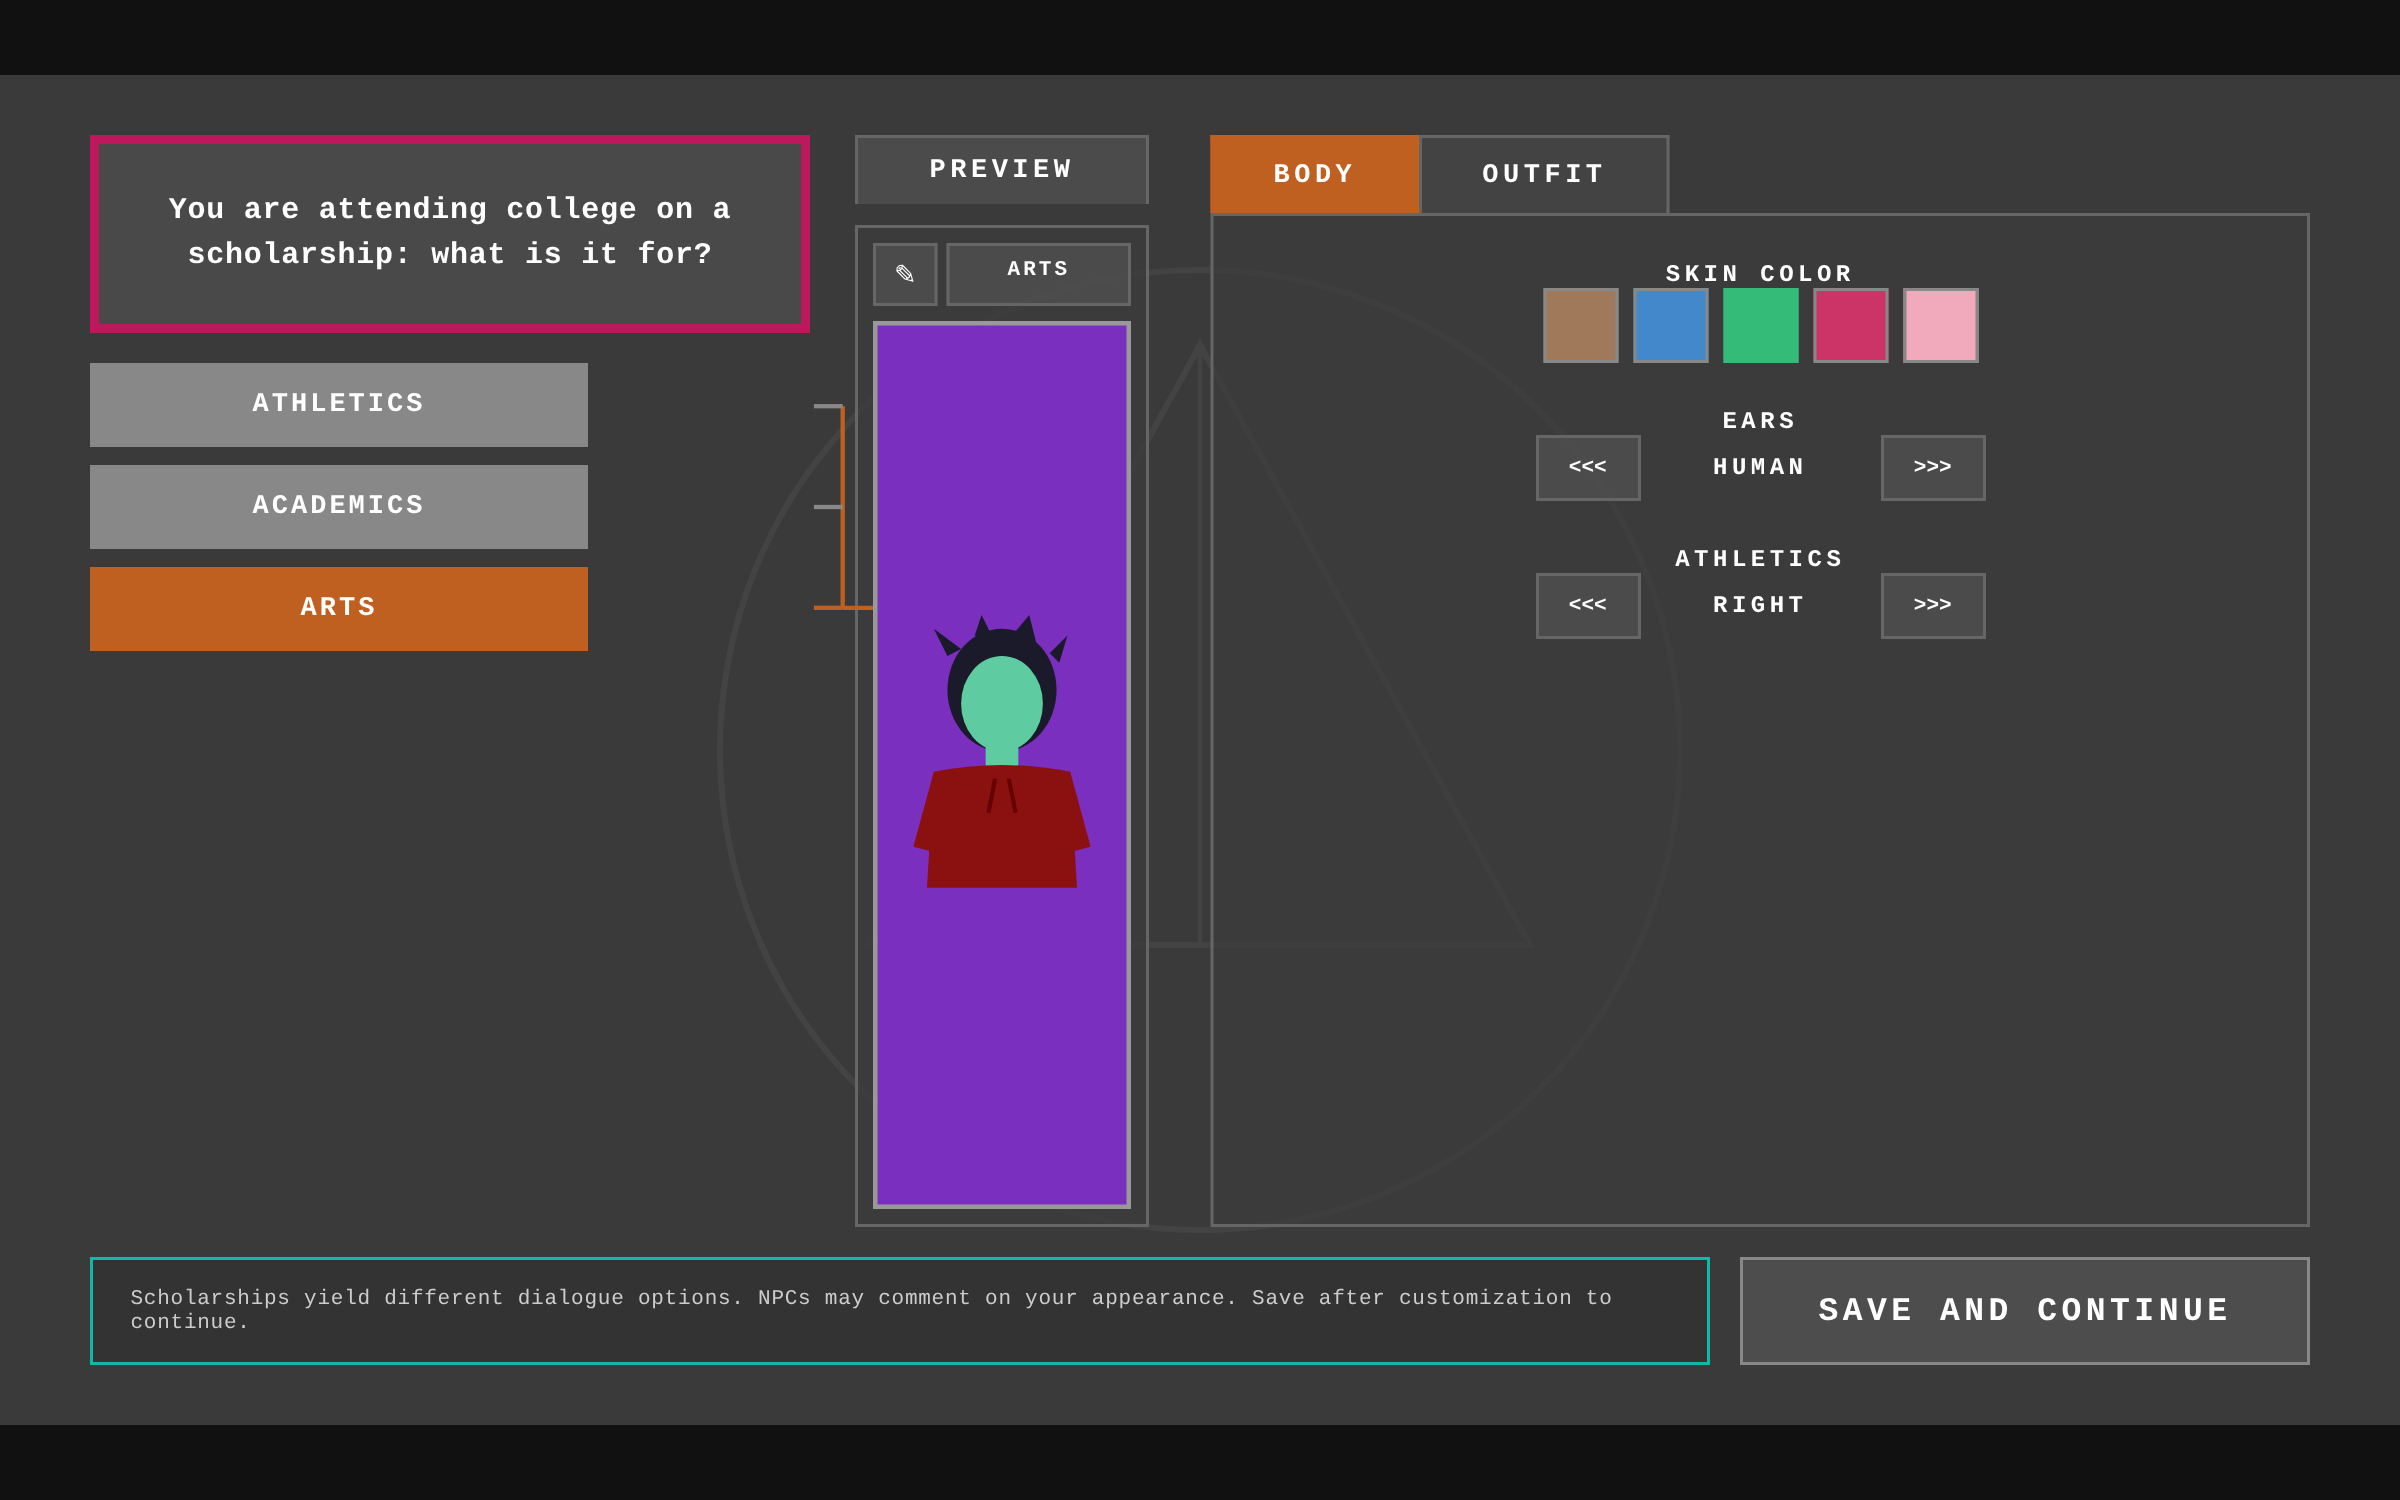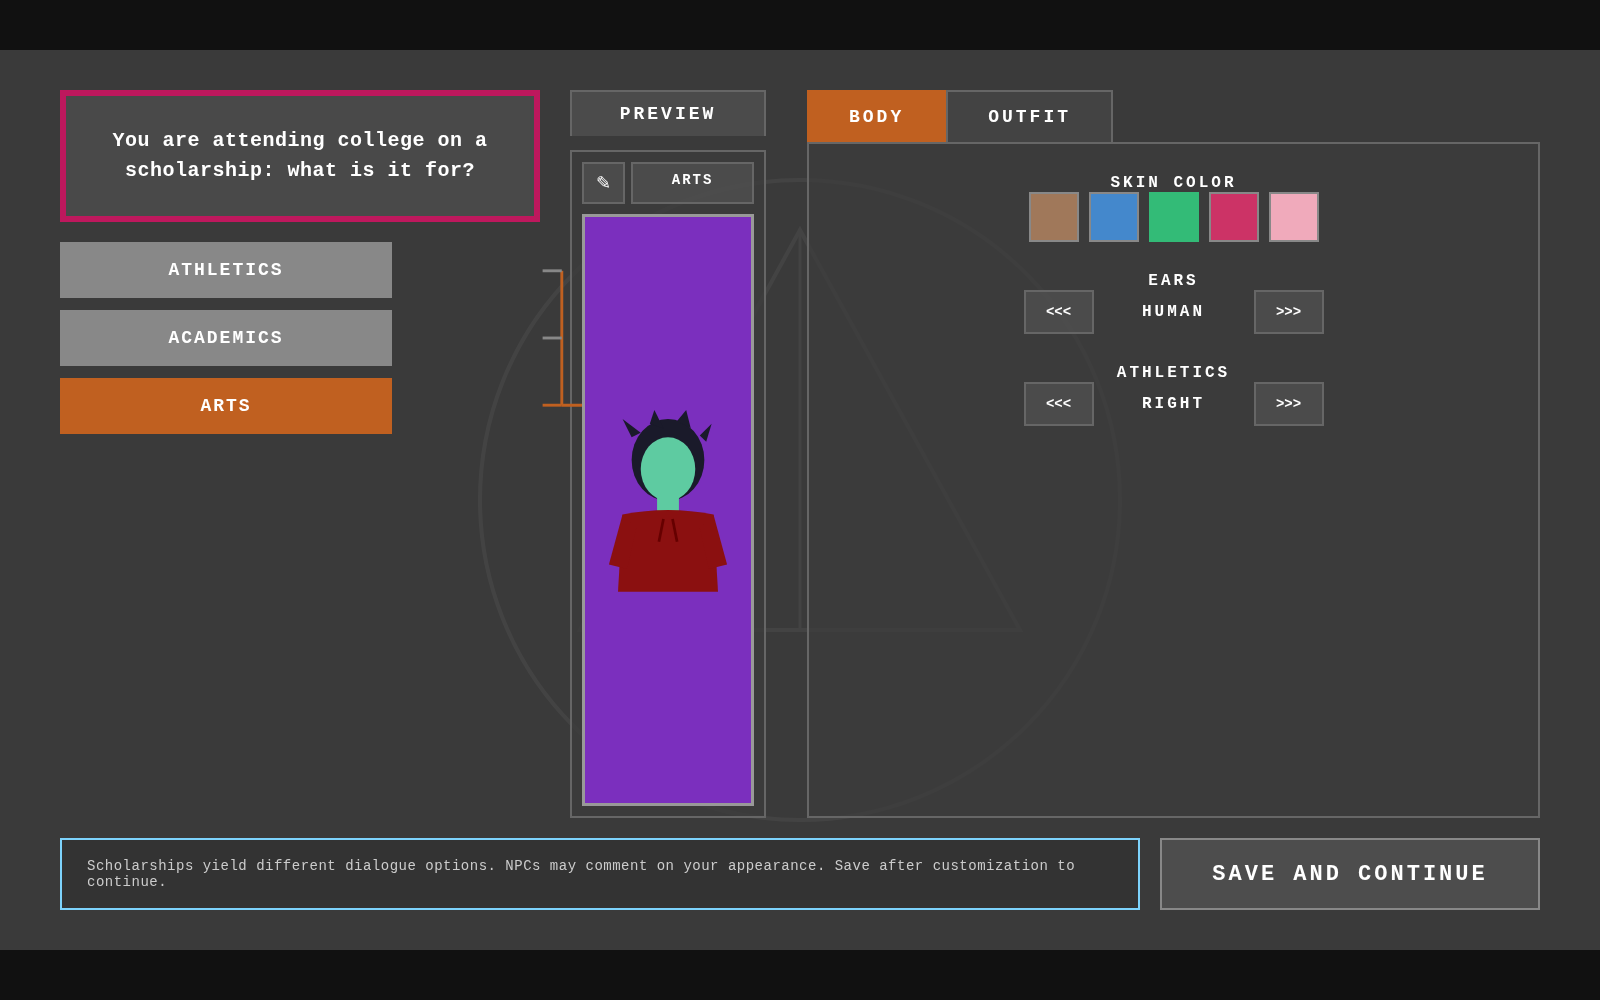--- a/index.html
+++ b/index.html
@@ -287,21 +287,21 @@
     .bottom-section {
       display: flex;
       gap: 20px;
       margin-top: 20px;
       align-items: stretch;
     }
 
     .info-box {
       flex: 1;
       background: rgba(50, 50, 50, 0.8);
-      border: 2px solid #7dd3fc;
+      border: 2px solid #14b8a6;
       padding: 18px 25px;
       display: flex;
       align-items: flex-end;
     }
 
     .info-text {
       color: #ccc;
       font-size: 14px;
       letter-spacing: 0.5px;
     }

